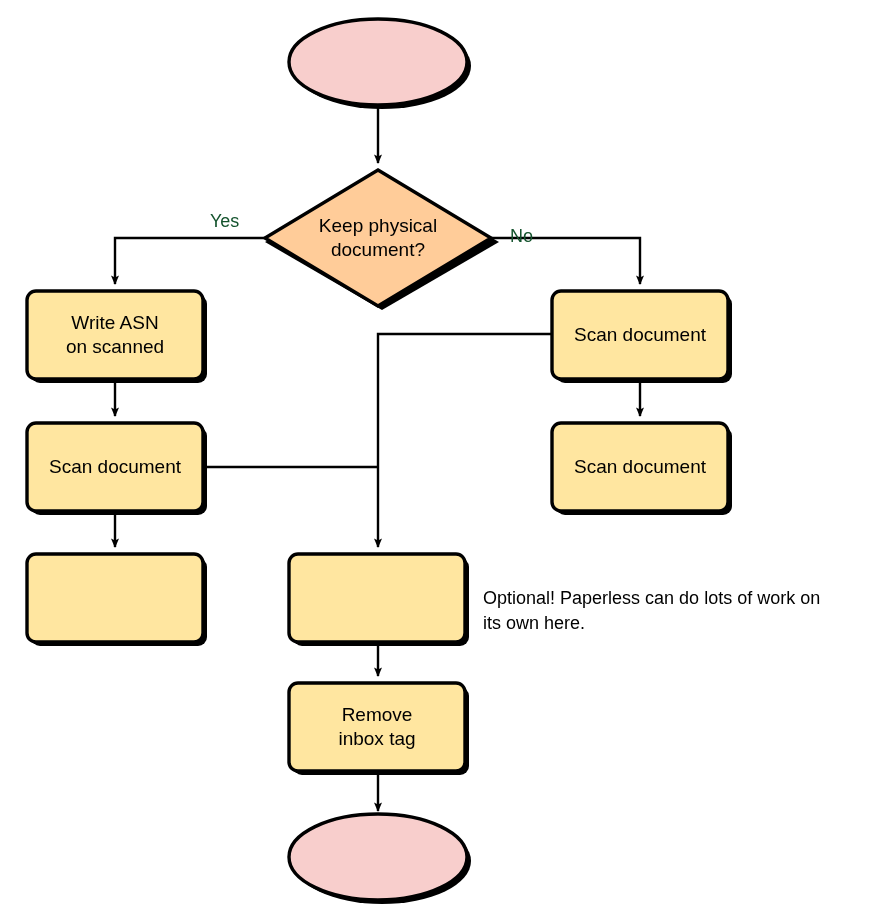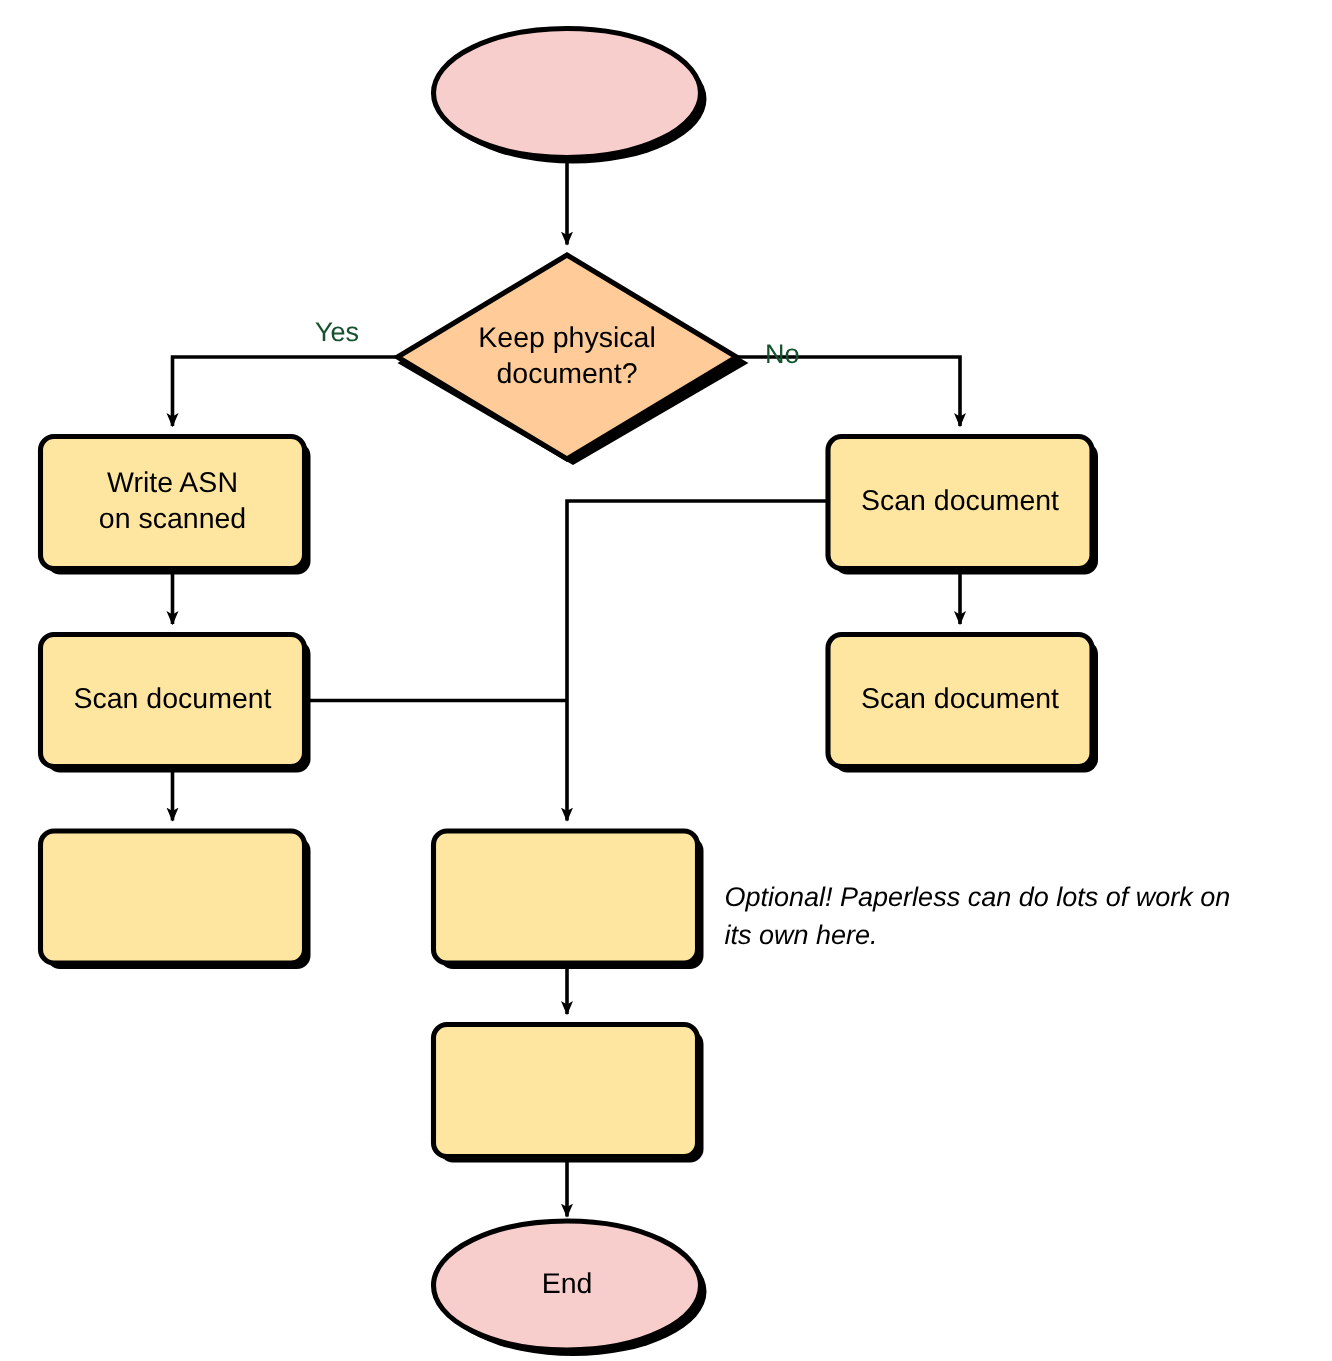--- a/index.html
+++ b/index.html
@@ -43,21 +43,20 @@
     color: #14532d;
     font-family: "Liberation Sans", sans-serif;
     font-size: 18px;
     line-height: 20px;
     white-space: nowrap;
   }
   .note-text {
     position: absolute;
     color: #000000;
     font-family: "Liberation Sans", sans-serif;
-    font-style: italic;
     font-size: 18px;
     line-height: 25px;
     white-space: pre-line;
   }
 </style>
 </head>
 <body>
 
 <div id="flow-root">
 
@@ -136,22 +135,23 @@
 on scanned</div>
 
   <div class="node-label" style="left:27px; top:423px; width:176px; height:88px;">Scan document</div>
 
 
   <div class="node-label" style="left:552px; top:291px; width:176px; height:88px;">Scan document</div>
 
   <div class="node-label" style="left:552px; top:423px; width:176px; height:88px;">Scan document</div>
 
 
+  <div class="node-label" style="left:289px; top:683px; width:176px; height:88px;">Remove
+inbox tag</div>
 
-  <div class="node-label" style="left:289px; top:814px; width:178px; height:86px;">End</div>
 
   <div class="edge-label" style="left:210px; top:211px;">Yes</div>
 
   <div class="edge-label" style="left:510px; top:226px;">No</div>
 
   <div class="note-text" style="left:483px; top:586px; width:402px;">Optional! Paperless can do lots of work on
 its own here.</div>
 
 </div>
 

